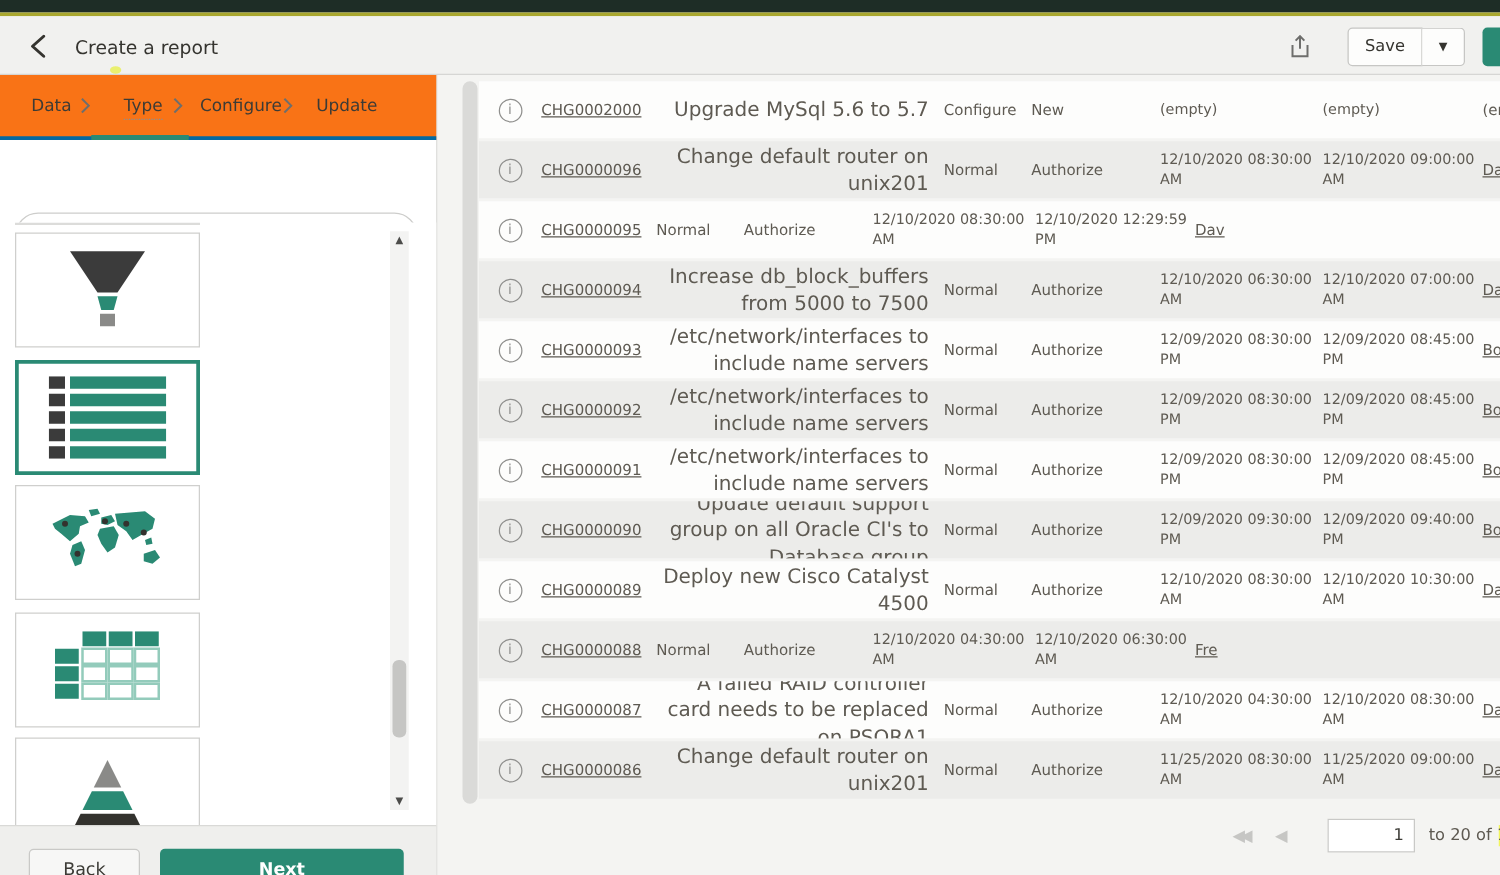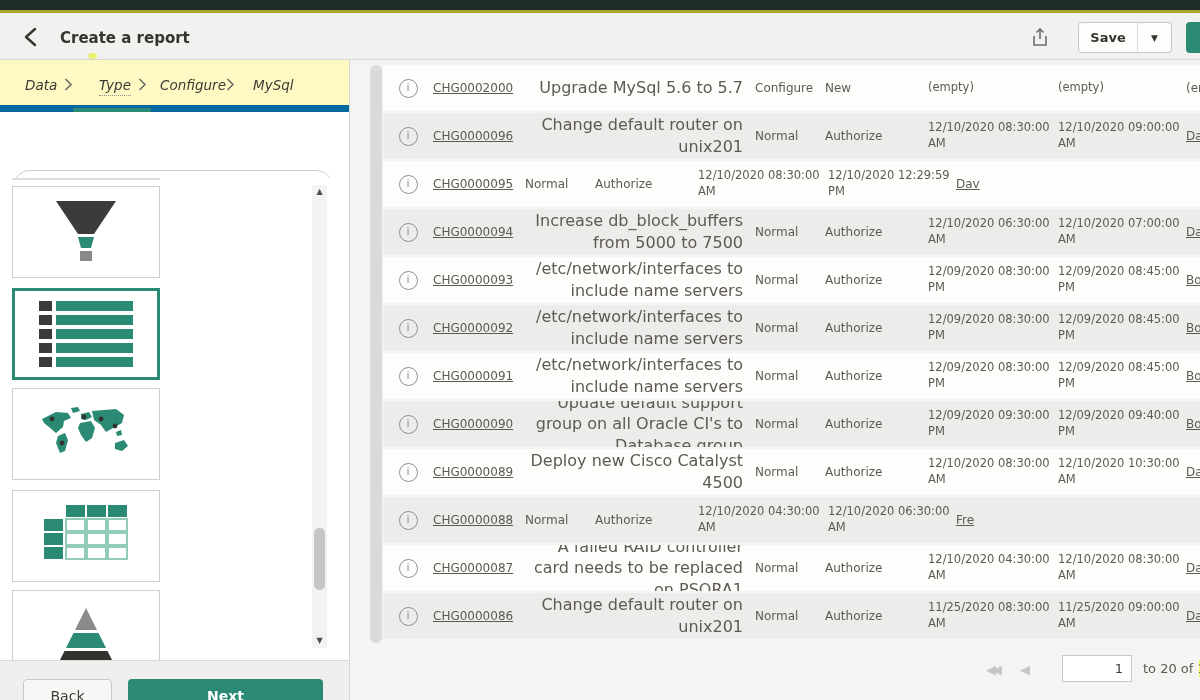--- a/index.html
+++ b/index.html
@@ -2,31 +2,31 @@
 <html><head>
 <meta charset="utf-8">
 <style>
   * { margin:0; padding:0; box-sizing:border-box; }
   html,body { width:1200px; height:700px; overflow:hidden; }
   body { position:relative; font-family:"DejaVu Sans","Liberation Sans",sans-serif; background:#f1f1ef; }
 
   
   .topbar  { position:absolute; left:0; top:0; width:1200px; height:10px; background:#1e2d26; }
   .topline { position:absolute; left:0; top:10px; width:1200px; height:3px; background:#a9a72e; }
-  .app-header { position:absolute; left:0; top:13px; width:1200px; height:47px; background:#f1f1ef; border-bottom:1px solid #d6d6d4;font-weight:bold; }
+  .app-header { position:absolute; left:0; top:13px; width:1200px; height:47px; background:#f1f1ef; border-bottom:1px solid #d6d6d4; }
   .back-btn { position:absolute; left:22px; top:13px; width:20px; height:22px; cursor:pointer; }
   .app-title { position:absolute; left:60px; top:16px; font-size:15px; line-height:18px; color:#35342f; }
   .share-btn { position:absolute; left:1028px; top:13px; width:24px; height:24px; cursor:pointer; }
   .save-btn { position:absolute; left:1078px; top:9px; width:60px; height:31px; background:#fdfdfc; border:1px solid #c6c6c4; border-radius:4px 0 0 4px; font-size:13px; color:#35342f; text-align:center; line-height:29px; cursor:pointer; }
   .save-caret-btn { position:absolute; left:1137px; top:9px; width:35px; height:31px; background:#fdfdfc; border:1px solid #c6c6c4; border-left:1px solid #d9d9d7; border-radius:0 4px 4px 0; text-align:center; font-size:9px; line-height:31px; color:#35342f; cursor:pointer; }
   .edge-teal { position:absolute; left:1186px; top:9px; width:14px; height:31px; background:#2a8a74; border-radius:4px 0 0 4px; }
 
   
   .left-panel { position:absolute; left:0; top:60px; width:350px; height:640px; background:#fff; border-right:1px solid #d6d6d4; }
-  .crumbs { position:absolute; left:0; top:0; width:349px; height:52px; background:#fef9c3; border-bottom:7px solid #0369a1;font-style:italic; }
+  .crumbs { position:absolute; left:0; top:0; width:349px; height:52px; background:#f97316; border-bottom:3px solid #0369a1; }
   .crumb { position:absolute; top:17px; font-size:13.5px; color:#3c3b36; cursor:pointer; }
   .crumb.active { border-bottom:1px dotted #8f8f8d; padding-bottom:2px; }
   .crumb-chev { position:absolute; top:18px; }
   .active-bar { position:absolute; left:73px; top:48px; width:78px; height:4px; background:#2a8a74; }
 
   .filter-wrap { position:absolute; left:12px; top:70px; width:322px; height:37px; border:1px solid #cdcdcb; border-radius:19px; background:#fff;margin-top:40px; }
   .filter-icon { position:absolute; left:15px; top:10px; }
   .filter-input { position:absolute; left:42px; top:7px; width:262px; height:21px; border:none; outline:none; font-size:13.5px; font-family:inherit; color:#3c3b36; background:transparent; }
   .filter-input::placeholder { color:#9b9b99; }
 
@@ -112,21 +112,21 @@
         <svg width="9" height="13" viewBox="0 0 9 13">
           <polyline points="1.5,1 7,6.5 1.5,12" fill="none" stroke="#6e6e6c" stroke-width="1.6"></polyline>
         </svg>
       </span>
     <span class="crumb" style="left:160px">Configure</span>
     <span class="crumb-chev" style="left:226px">
         <svg width="9" height="13" viewBox="0 0 9 13">
           <polyline points="1.5,1 7,6.5 1.5,12" fill="none" stroke="#6e6e6c" stroke-width="1.6"></polyline>
         </svg>
       </span>
-    <span class="crumb" style="left:253px">MySql</span>
+    <span class="crumb" style="left:253px">Update</span>
     <div class="active-bar"></div>
   </div>
 
   <div class="filter-wrap">
     <span class="filter-icon">
       <svg width="17" height="16" viewBox="0 0 17 16">
           <path d="M1.5,1.5 H15.5 L10.5,7.5 V14 L6.5,11.5 V7.5 Z" fill="none" stroke="#9b9b99" stroke-width="1.3" stroke-linejoin="round"></path>
         </svg>
     </span>
     <input class="filter-input" type="text" placeholder="Filter the visualizations" style="">

